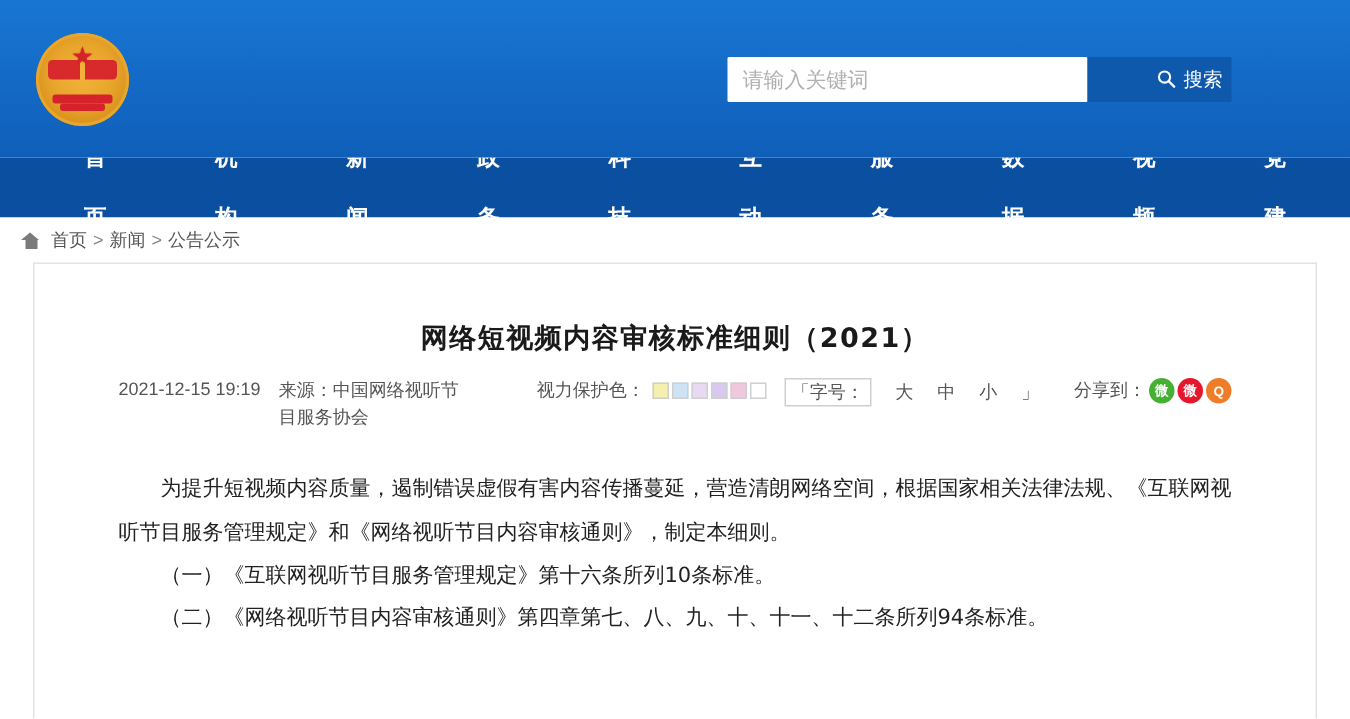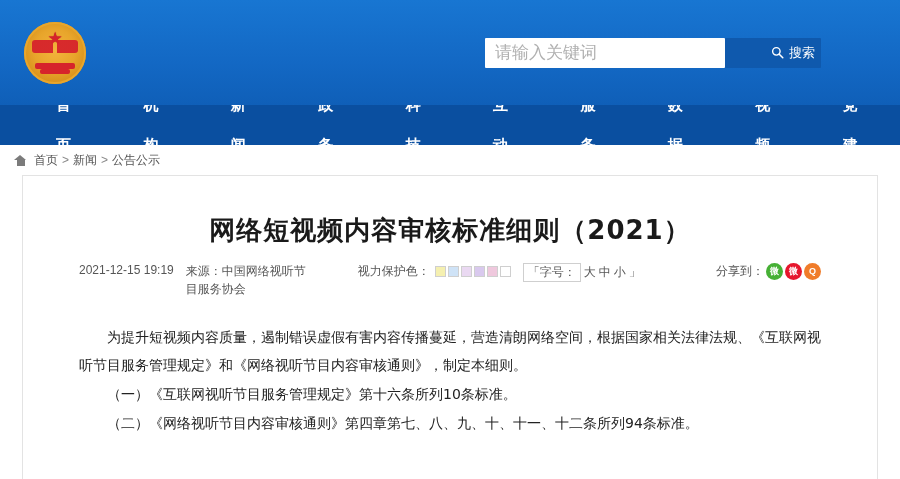--- a/index.html
+++ b/index.html
@@ -96,21 +96,21 @@
     height: 30px;
     margin-right: 55px;
   }
   .search-input {
     width: 240px;
     height: 30px;
     border: none;
     outline: none;
     background: #fff;
     padding: 0 10px;
-    font-size: 17px;
+    font-size: 14px;
     color: #3b82f6;
     border-radius: 1px;
   }
   .search-input::placeholder { color: #b0b0b0; }
   .search-btn {
     height: 30px;
     min-width: 84px;
     background: #0f59ad;
     border: none;
     color: #fff;
@@ -183,21 +183,21 @@
   .card {
     margin: 0 22px;
     background: #fff;
     border: 1px solid #e3e3e3;
     border-bottom: none;
     min-height: 320px;
     padding: 26px 56px 0 56px;
   }
   .art-title {
     text-align: center;
-    font-size: 26px;
+    font-size: 18px;
     font-weight: bold;
     color: #1a1a1a;
     letter-spacing: 1px;
     font-family: "DejaVu Sans", sans-serif;
     margin: 12px 0 0 0;
     line-height: 1.3;
   }
 
   .meta {
     margin-top: 14px;
@@ -210,21 +210,21 @@
     border-bottom: 1px dashed transparent;
   }
   .meta .date { white-space: nowrap; padding-top: 1px; }
   .meta .source { max-width: 130px; line-height: 1.5; }
   .meta .spacer { flex: 0 0 18px; }
 
   .eyecare { display: flex; align-items: center; gap: 5px; padding-top: 1px;}
   .swatches { display: flex; gap: 2px; }
   .sw { width: 11px; height: 11px; border: 1px solid #cfcfcf; display: inline-block; }
 
-  .fontsize { display: flex; align-items: center; gap: 3px; padding-top: 1px; }
+  .fontsize { display: flex; align-items: center; gap: 16px; padding-top: 1px; }
   .fontsize .fs-box { border: 1px solid #cfcfcf; padding: 0 4px; color: #555; }
 
   .share { display: flex; align-items: center; gap: 2px; margin-left: auto; padding-top: 1px;}
   .share .ic {
     width: 17px; height: 17px; border-radius: 50%;
     display: inline-flex; align-items: center; justify-content: center;
     color: #fff; font-size: 9px; font-weight: bold;
   }
   .ic-wechat { background: #46b035; }
   .ic-weibo  { background: #e6162d; }

